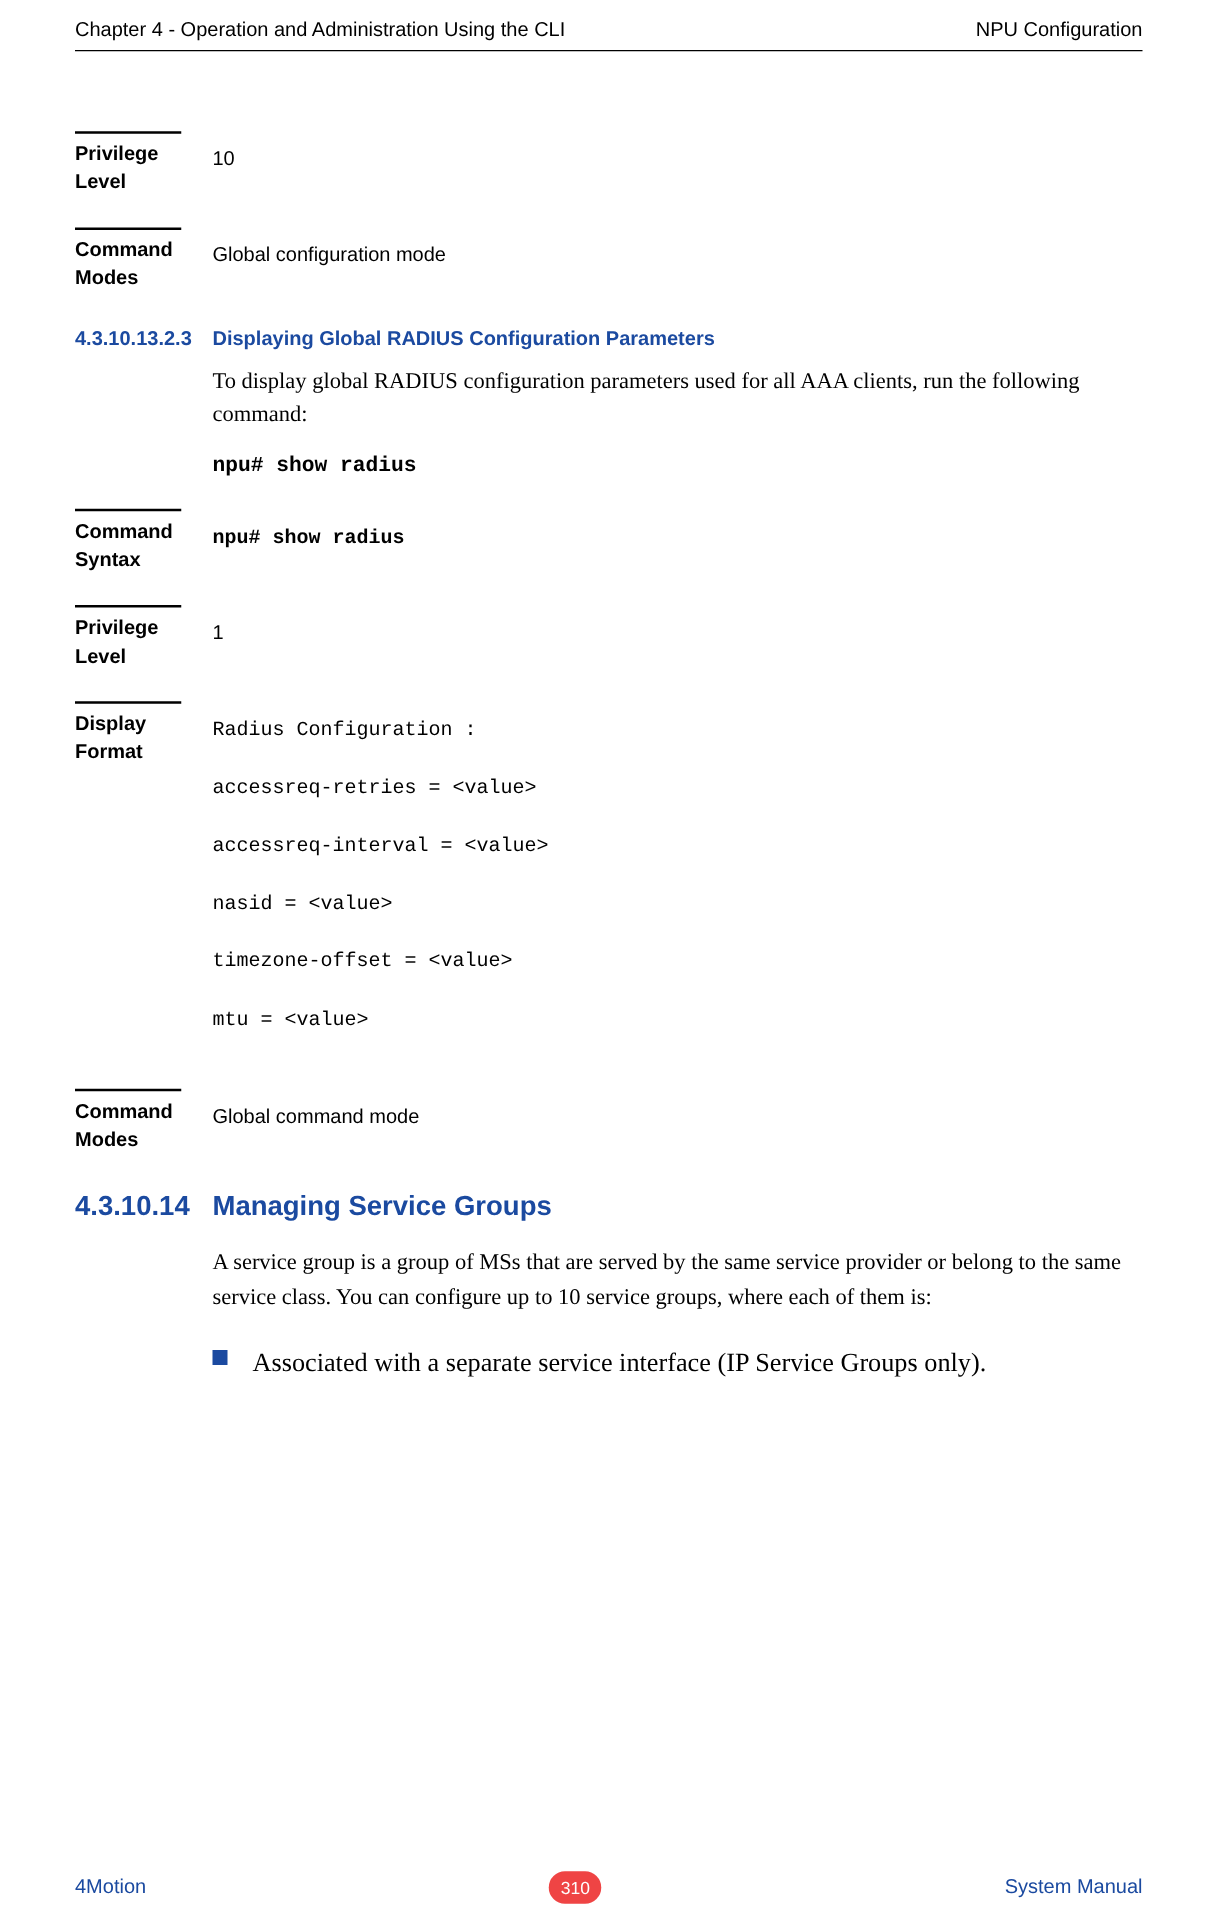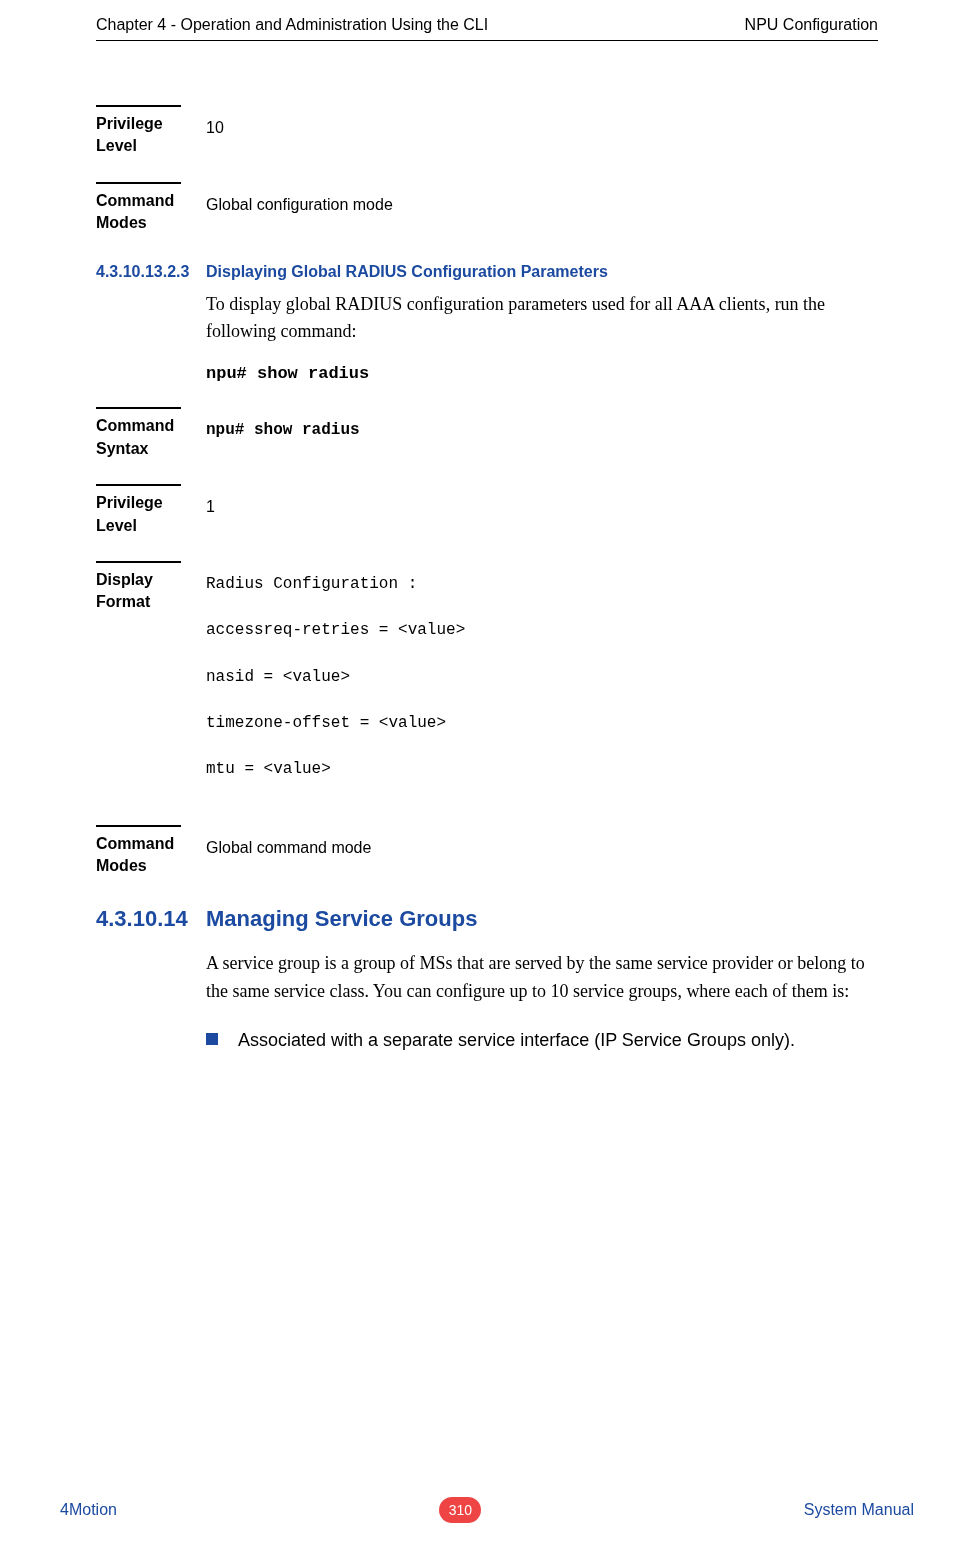--- a/index.html
+++ b/index.html
@@ -1,38 +1,38 @@
 <!DOCTYPE html>
 <html><head>
 <meta charset="utf-8">
 <style>
   * { box-sizing: border-box; margin: 0; padding: 0; }
   html, body { width: 975px; height: 1545px; background: #ffffff; font-family: Arial, Helvetica, sans-serif; color: #000; }
-  .page { position: relative; width: 974px; height: 1545px; padding: 0 96px; }
+  .page { position: relative; width: 974px; height: 1545px; padding: 0 60px; }
   .hdr { display: flex; justify-content: space-between; align-items: center; padding-top: 16px; font-size: 16px; }
   .hdr-line { border-bottom: 1px solid #000; margin-top: 6px; }
   .content { padding-top: 40px; }
   .prop-block { margin-top: 24px; }
   .prop-rule { border-top: 2.5px solid #000; width: 85px; margin-bottom: 6px; }
   .prop-row { display: flex; align-items: flex-start; }
   .prop-label { width: 110px; font-weight: bold; font-size: 16px; line-height: 1.4; }
   .prop-value { flex: 1; font-size: 16px; line-height: 1.9; }
   .prop-value.mono { font-family: "Courier New", Courier, monospace; font-weight: bold; }
   .section-4313 { margin-top: 28px; }
   .section-row { display: flex; align-items: baseline; }
   .sect-num { width: 110px; font-size: 16px; font-weight: bold; color: #1b4aa0; }
   .sect-title { font-size: 16px; font-weight: bold; color: #1b4aa0; }
   .body-text { font-family: Georgia, "Times New Roman", serif; font-size: 18px; line-height: 1.55; margin-left: 110px; margin-top: 10px; }
   .cmd-text { font-family: "Courier New", Courier, monospace; font-weight: bold; font-size: 17px; margin-left: 110px; margin-top: 18px; }
   .h2-row { display: flex; align-items: flex-start; margin-top: 28px; }
   .h2-num { width: 110px; font-size: 22px; font-weight: bold; color: #1b4aa0; }
   .h2-title { font-size: 22px; font-weight: bold; color: #1b4aa0; }
   .bullet-row { display: flex; align-items: flex-start; margin-left: 110px; margin-top: 22px; }
   .bullet-sq { width: 12px; height: 12px; background: #1b4aa0; margin-top: 6px; margin-right: 20px; flex-shrink: 0; }
-  .bullet-text { font-family: Liberation Sans, sans-serif; font-size: 18px; line-height: 1.55; }
+  .bullet-text { font-family: Liberation Serif, serif; font-size: 21px; line-height: 1.55; }
   .df-block .prop-value p { font-family: "Courier New", Courier, monospace; font-size: 16px; margin-bottom: 16px; }
   .ftr { position: absolute; bottom: 22px; left: 60px; right: 60px; display: flex; justify-content: space-between; align-items: center; color: #1b4aa0; font-size: 16px; gap: 38px; }
   .page-pill { display: inline-flex; align-items: center; justify-content: center; width: 42px; height: 26px; background: #ef4444; color: #fff; border-radius: 13px; font-size: 14px; }
   .ftr-center { display: flex; align-items: center; gap: 0; }
 </style>
 </head>
 <body>
 <div class="page">
 
   <div class="hdr">
@@ -84,20 +84,21 @@
       </div>
     </div>
 
     <div class="prop-block df-block">
       <div class="prop-rule"></div>
       <div class="prop-row">
         <div class="prop-label">Display Format</div>
         <div class="prop-value">
           <p>Radius Configuration :</p>
           <p>accessreq-retries = &lt;value&gt;</p>
+          <p>accessreq-interval = &lt;value&gt;</p>
           <p>nasid = &lt;value&gt;</p>
           <p>timezone-offset = &lt;value&gt;</p>
           <p>mtu = &lt;value&gt;</p>
         </div>
       </div>
     </div>
 
     <div class="prop-block">
       <div class="prop-rule"></div>
       <div class="prop-row">

